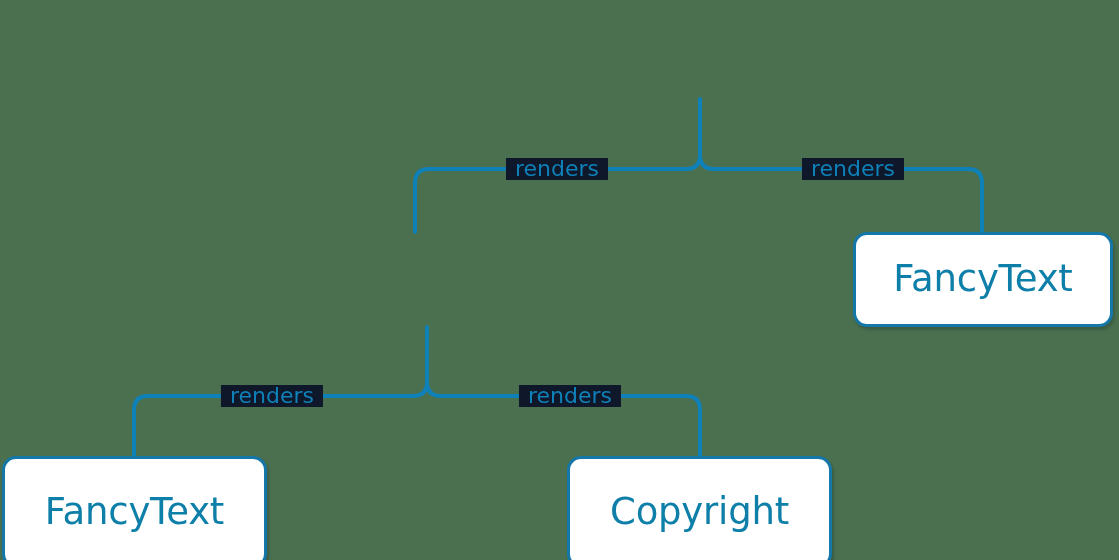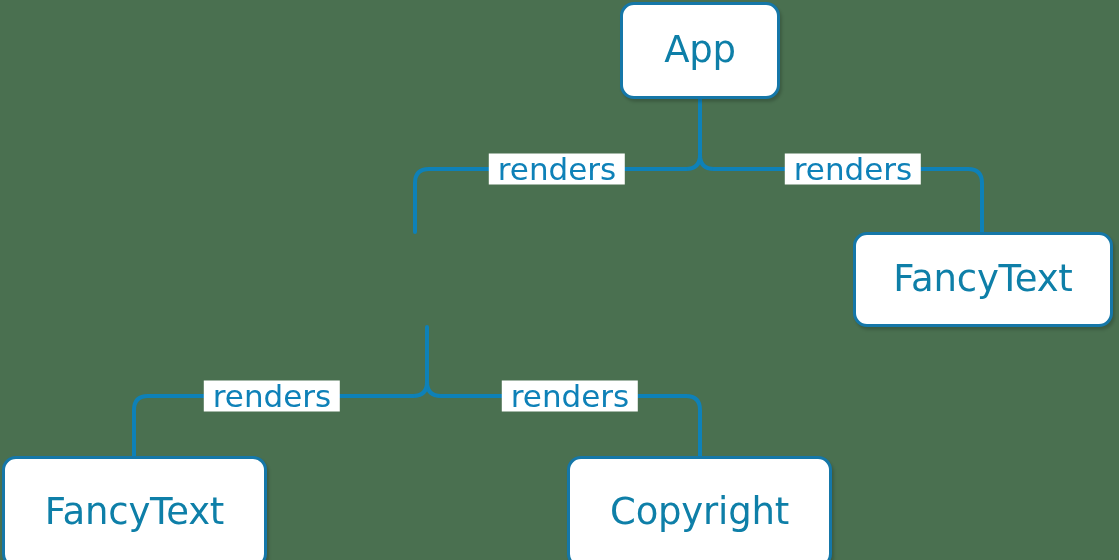--- a/index.html
+++ b/index.html
@@ -61,24 +61,24 @@
   #node-inspiration    { left: 197px; top: 232px; width: 460px; height: 95px;  }
   #node-fancytext-right{ left: 853px; top: 232px; width: 260px; height: 95px;  }
   #node-fancytext-left { left: 2px;   top: 456px; width: 265px; height: 112px; }
   #node-copyright      { left: 567px; top: 456px; width: 265px; height: 112px; }
 
   
   .edge-label {
     position: absolute;
     z-index: 3;
     color: #0e81b8;
-    font-size: 31px;
+    font-size: 22px;
     line-height: 1;
     white-space: nowrap;
-    background: #ffffff;
+    background: #0f172a;
     padding: 0 9px;
     transform: translate(-50%, -50%);
   }
   #edge-label-app-inspiration  { left: 557px; top: 169px; }
   #edge-label-app-fancytext    { left: 853px; top: 169px; }
   #edge-label-insp-fancytext   { left: 272px; top: 396px; }
   #edge-label-insp-copyright   { left: 570px; top: 396px; }
 </style>
 </head>
 <body>
@@ -105,23 +105,20 @@
   </svg>
 
   <div class="edge-label" id="edge-label-app-inspiration">renders</div>
 
   <div class="edge-label" id="edge-label-app-fancytext">renders</div>
 
   <div class="edge-label" id="edge-label-insp-fancytext">renders</div>
 
   <div class="edge-label" id="edge-label-insp-copyright">renders</div>
 
-  <div class="node-box" id="node-app">
-    <span class="node-label">App</span>
-  </div>
 
 
   <div class="node-box" id="node-fancytext-right">
     <span class="node-label">FancyText</span>
   </div>
 
   <div class="node-box" id="node-fancytext-left">
     <span class="node-label">FancyText</span>
   </div>
 

